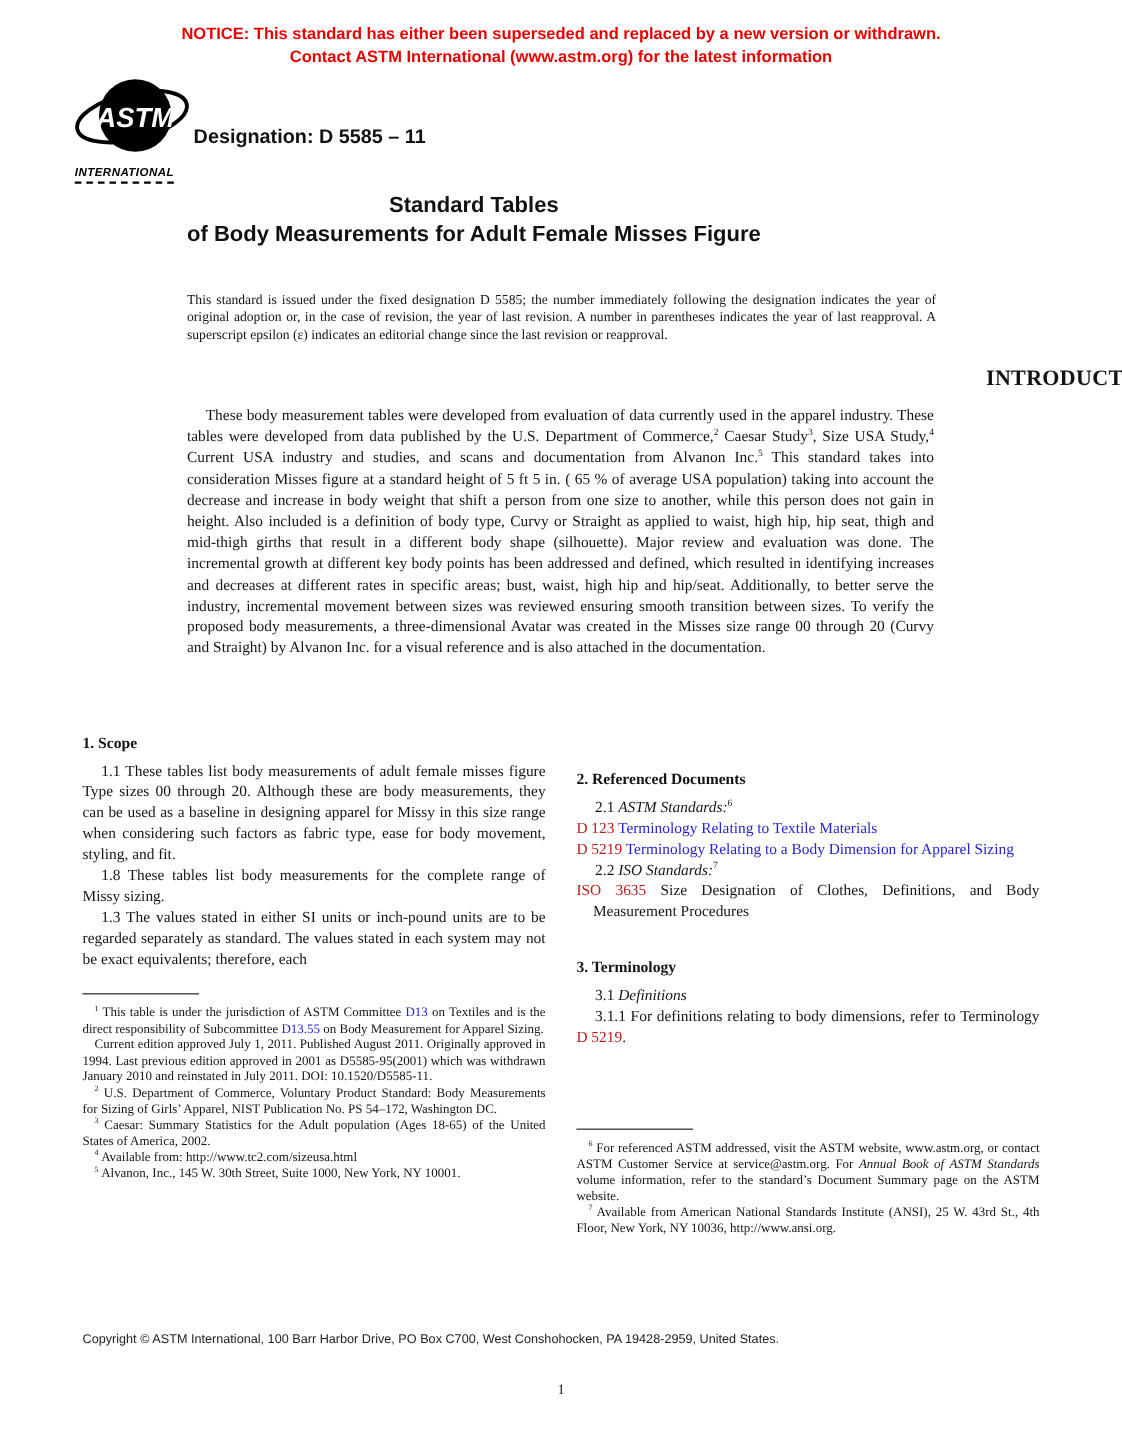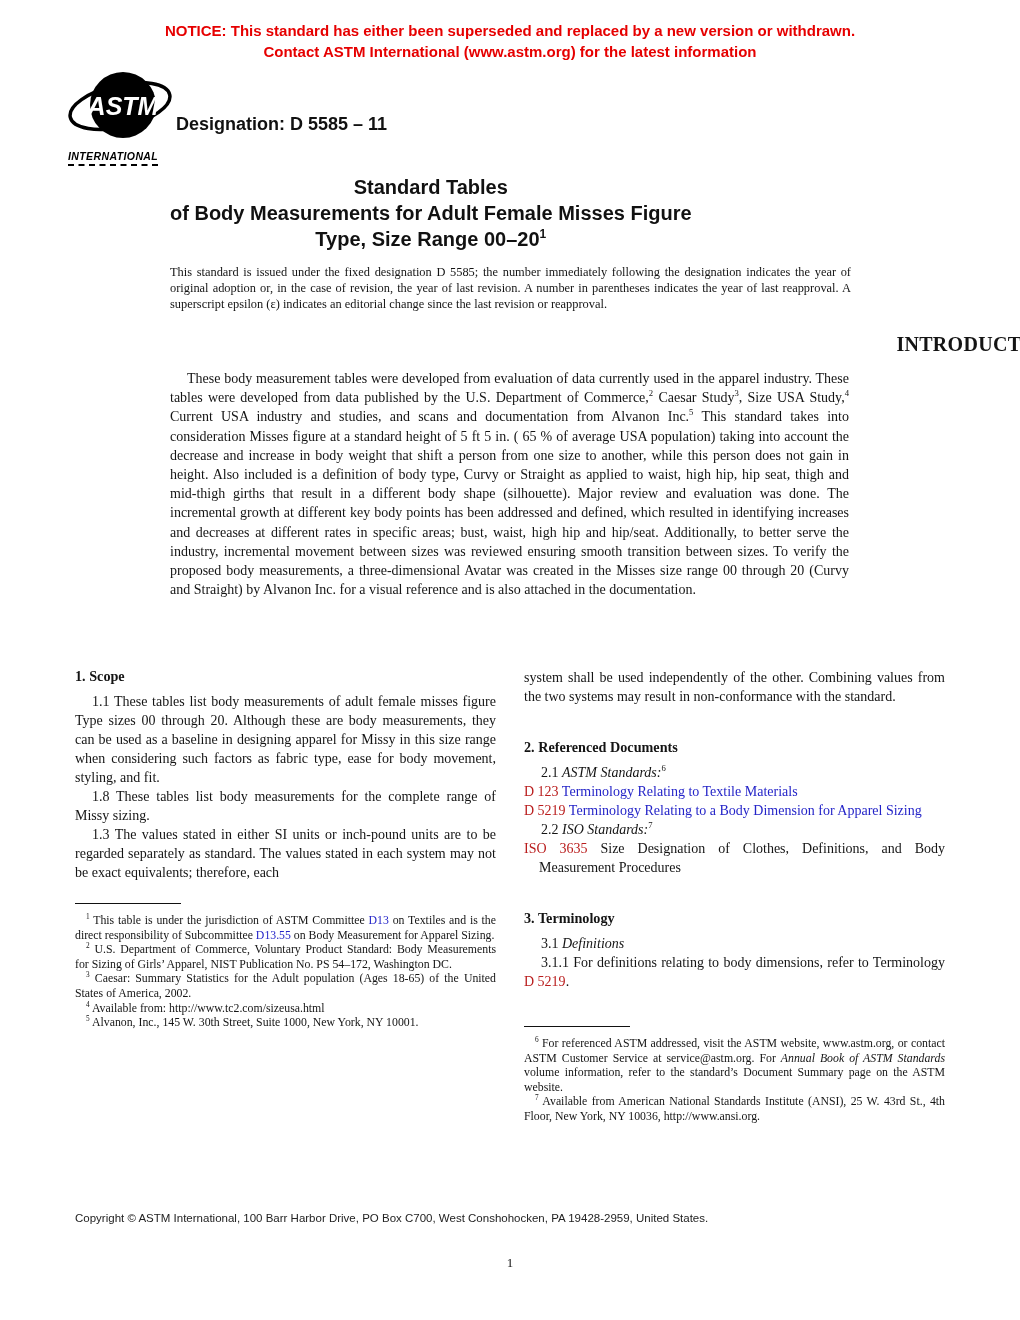--- a/index.html
+++ b/index.html
@@ -81,51 +81,50 @@
       <text x="55" y="45" text-anchor="middle" font-family="Liberation Sans, sans-serif" font-size="25" font-weight="bold" font-style="italic" fill="#fff">ASTM</text>
     </svg>
     <div class="logo-sub">INTERNATIONAL</div>
   </div>
 
   <div class="designation">Designation: D 5585 – 11</div>
 
   <div class="title">
     <div>Standard Tables</div>
     <div>of Body Measurements for Adult Female Misses Figure</div>
-    <div><span>Type, Size Range 00–20</span><sup>1</sup></div>
   </div>
 
   <div class="issuance">This standard is issued under the fixed designation D 5585; the number immediately following the designation indicates the year of original adoption or, in the case of revision, the year of last revision. A number in parentheses indicates the year of last reapproval. A superscript epsilon (ε) indicates an editorial change since the last revision or reapproval.</div>
 
   <div class="intro-head">INTRODUCTION</div>
   <div class="intro-para"><span>These body measurement tables were developed from evaluation of data currently used in the apparel industry. These tables were developed from data published by the U.S. Department of Commerce,</span><sup>2</sup><span> Caesar Study</span><sup>3</sup><span>, Size USA Study,</span><sup>4</sup><span> Current USA industry and studies, and scans and documentation from Alvanon Inc.</span><sup>5</sup><span> This standard takes into consideration Misses figure at a standard height of 5 ft 5 in. ( 65 % of average USA population) taking into account the decrease and increase in body weight that shift a person from one size to another, while this person does not gain in height. Also included is a definition of body type, Curvy or Straight as applied to waist, high hip, hip seat, thigh and mid-thigh girths that result in a different body shape (silhouette). Major review and evaluation was done. The incremental growth at different key body points has been addressed and defined, which resulted in identifying increases and decreases at different rates in specific areas; bust, waist, high hip and hip/seat. Additionally, to better serve the industry, incremental movement between sizes was reviewed ensuring smooth transition between sizes. To verify the proposed body measurements, a three-dimensional Avatar was created in the Misses size range 00 through 20 (Curvy and Straight) by Alvanon Inc. for a visual reference and is also attached in the documentation.</span></div>
 
   <div class="col col-left">
     <div class="sec-head">1.  Scope</div>
     <p class="body-p">1.1 These tables list body measurements of adult female misses figure Type sizes 00 through 20. Although these are body measurements, they can be used as a baseline in designing apparel for Missy in this size range when considering such factors as fabric type, ease for body movement, styling, and fit.</p>
     <p class="body-p">1.8 These tables list body measurements for the complete range of Missy sizing.</p>
     <p class="body-p">1.3 The values stated in either SI units or inch-pound units are to be regarded separately as standard. The values stated in each system may not be exact equivalents; therefore, each</p>
   </div>
 
   <div class="col col-right">
-    <p class="body-p noindent">system shall be used independently of the other. Combining values from the two systems may result in non-conformance with the standard.</p>
     <div class="sec-head spaced">2.  Referenced Documents</div>
     <p class="body-p"><span>2.1 </span><span class="em">ASTM Standards:</span><sup>6</sup></p>
     <p class="ref"><span class="red">D 123 </span><span class="blue">Terminology Relating to Textile Materials</span></p>
     <p class="ref"><span class="red">D 5219 </span><span class="blue">Terminology Relating to a Body Dimension for Apparel Sizing</span></p>
     <p class="body-p"><span>2.2 </span><span class="em">ISO Standards:</span><sup>7</sup></p>
     <p class="ref"><span class="red">ISO 3635 </span><span>Size Designation of Clothes, Definitions, and Body Measurement Procedures</span></p>
     <div class="sec-head spaced">3.  Terminology</div>
     <p class="body-p"><span>3.1 </span><span class="em">Definitions</span></p>
     <p class="body-p"><span>3.1.1 For definitions relating to body dimensions, refer to Terminology </span><span class="red">D 5219</span><span>.</span></p>
   </div>
 
   <div class="fn-block fn-left">
     <div class="fn-rule"></div>
     <p class="fn"><sup>1</sup><span> This table is under the jurisdiction of ASTM Committee </span><span class="blue">D13</span><span> on Textiles and is the direct responsibility of Subcommittee </span><span class="blue">D13.55</span><span> on Body Measurement for Apparel Sizing.</span></p>
+    <p class="fn">Current edition approved July 1, 2011. Published August 2011. Originally approved in 1994. Last previous edition approved in 2001 as D5585-95(2001) which was withdrawn January 2010 and reinstated in July 2011. DOI: 10.1520/D5585-11.</p>
     <p class="fn"><sup>2</sup><span> U.S. Department of Commerce, Voluntary Product Standard: Body Measurements for Sizing of Girls’ Apparel, NIST Publication No. PS 54–172, Washington DC.</span></p>
     <p class="fn"><sup>3</sup><span> Caesar: Summary Statistics for the Adult population (Ages 18-65) of the United States of America, 2002.</span></p>
     <p class="fn"><sup>4</sup><span> Available from: http://www.tc2.com/sizeusa.html</span></p>
     <p class="fn"><sup>5</sup><span> Alvanon, Inc., 145 W. 30th Street, Suite 1000, New York, NY 10001.</span></p>
   </div>
 
   <div class="fn-block fn-right">
     <div class="fn-rule"></div>
     <p class="fn"><sup>6</sup><span> For referenced ASTM addressed, visit the ASTM website, www.astm.org, or contact ASTM Customer Service at service@astm.org. For </span><span class="em">Annual Book of ASTM Standards</span><span> volume information, refer to the standard’s Document Summary page on the ASTM website.</span></p>
     <p class="fn"><sup>7</sup><span> Available from American National Standards Institute (ANSI), 25 W. 43rd St., 4th Floor, New York, NY 10036, http://www.ansi.org.</span></p>

